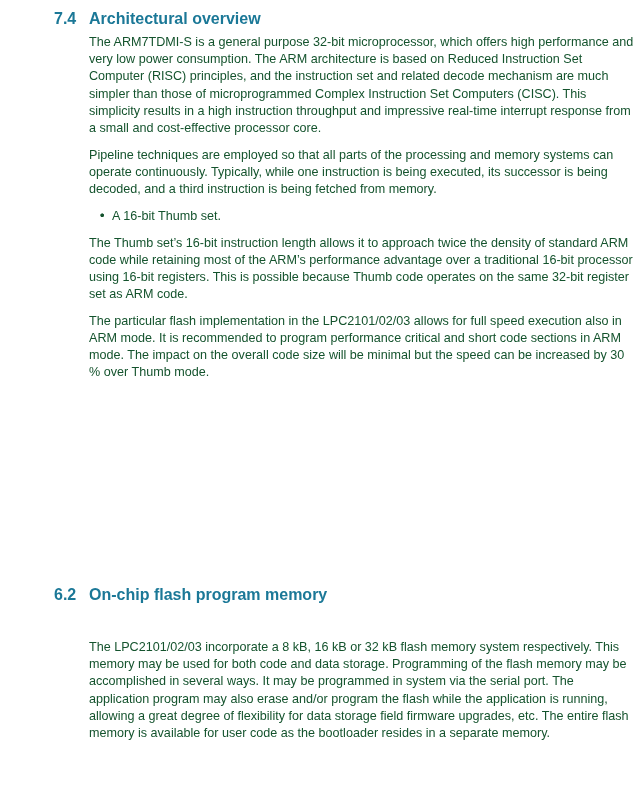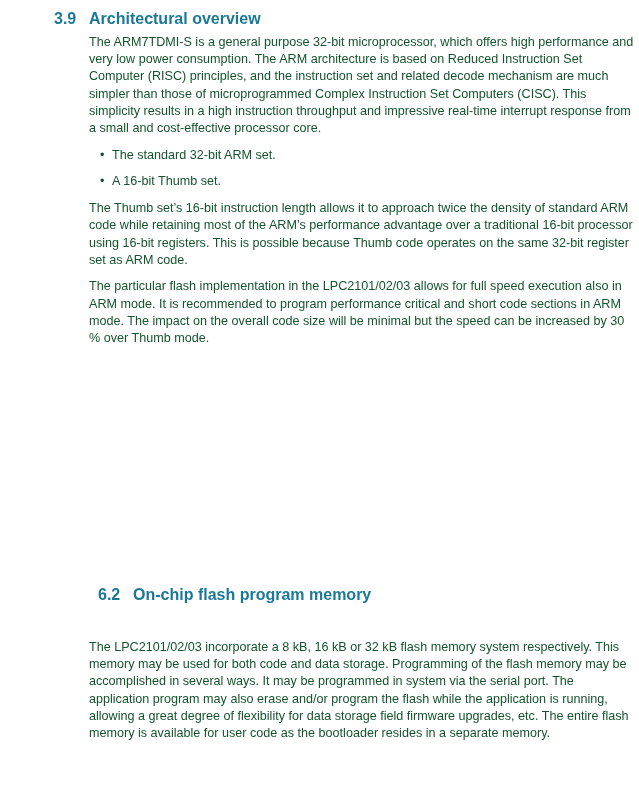--- a/index.html
+++ b/index.html
@@ -61,40 +61,40 @@
       left: 11px;
       top: 0;
     }
   </style>
 </head>
 <body>
 
 <div class="page">
 
   <div class="section-heading" style="top:9px;">
-    <span class="num">3.9</span><span>Architectural overview</span>
+    <span class="num">7.4</span><span>Architectural overview</span>
   </div>
 
   <div class="section-body" style="top:34px;">
     <p>The ARM7TDMI-S is a general purpose 32-bit microprocessor, which offers high performance and very low power consumption. The ARM architecture is based on Reduced Instruction Set Computer (RISC) principles, and the instruction set and related decode mechanism are much simpler than those of microprogrammed Complex Instruction Set Computers (CISC). This simplicity results in a high instruction throughput and impressive real-time interrupt response from a small and cost-effective processor core.</p>
+    <p>Pipeline techniques are employed so that all parts of the processing and memory systems can operate continuously. Typically, while one instruction is being executed, its successor is being decoded, and a third instruction is being fetched from memory.</p>
     <ul>
       <li>
         <span class="bullet">•</span>
-        <span>The standard 32-bit ARM set.</span>
       </li>
       <li>
         <span class="bullet">•</span>
         <span>A 16-bit Thumb set.</span>
       </li>
     </ul>
     <p>The Thumb set’s 16-bit instruction length allows it to approach twice the density of standard ARM code while retaining most of the ARM’s performance advantage over a traditional 16-bit processor using 16-bit registers. This is possible because Thumb code operates on the same 32-bit register set as ARM code.</p>
     <p>The particular flash implementation in the LPC2101/02/03 allows for full speed execution also in ARM mode. It is recommended to program performance critical and short code sections in ARM mode. The impact on the overall code size will be minimal but the speed can be increased by 30 % over Thumb mode.</p>
   </div>
 
-  <div class="section-heading" style="top:585px;margin-left:44px;">
+  <div class="section-heading" style="top:585px;">
     <span class="num">6.2</span><span>On-chip flash program memory</span>
   </div>
 
   <div class="section-body" style="top:639px;">
     <p>The LPC2101/02/03 incorporate a 8 kB, 16 kB or 32 kB flash memory system respectively. This memory may be used for both code and data storage. Programming of the flash memory may be accomplished in several ways. It may be programmed in system via the serial port. The application program may also erase and/or program the flash while the application is running, allowing a great degree of flexibility for data storage field firmware upgrades, etc. The entire flash memory is available for user code as the bootloader resides in a separate memory.</p>
   </div>
 
 </div>
 
 </body></html>

